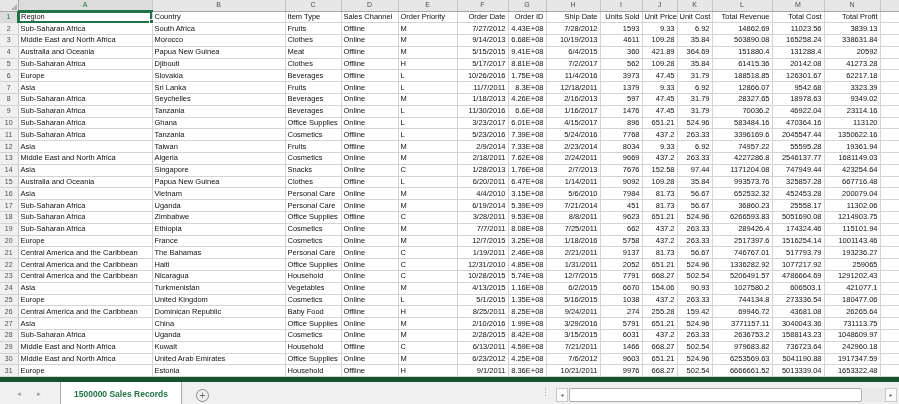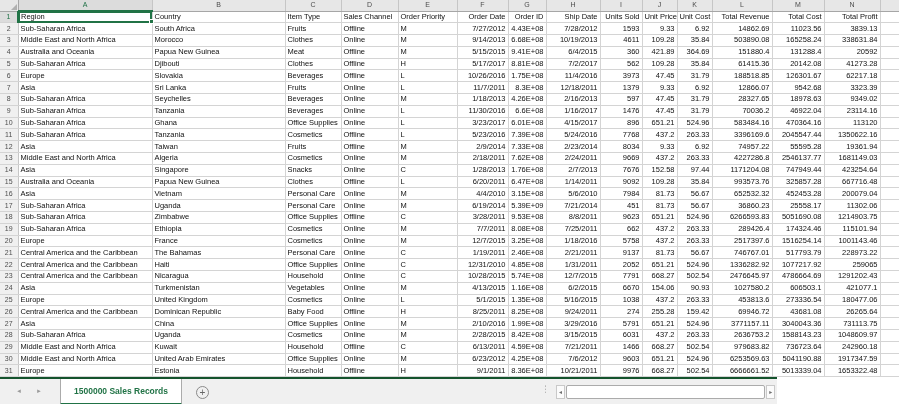--- a/index.html
+++ b/index.html
@@ -17,22 +17,22 @@
   .tri{position:absolute;right:1px;bottom:1px;width:0;height:0;
        border-left:6px solid transparent;border-bottom:6px solid #b0b0b0;}
   .rh{background:#f0f0f0;color:#4d4d4d;text-align:center;font-size:7px;border-right:1px solid #c6c6c6;}
   .selr{background:#dcdcdc;color:#1e7145;border-right:2px solid #217346;}
   .num{text-align:right;}
   .txt{text-align:left;}
   .active-cell{outline:2px solid #217346;outline-offset:-2px;position:relative;overflow:visible;margin-top:20px;}
   .active-cell::after{content:"";position:absolute;right:-2px;bottom:-2px;width:3px;height:3px;
        background:#217346;border:1px solid #fff;}
   
-  .tabbar{position:absolute;left:0;bottom:0;width:777px;height:27px;background:#f0f0f0;
-          border-top:2px solid #14532d;box-sizing:border-box;}
+  .tabbar{position:absolute;left:0;bottom:0;width:899px;height:27px;background:#f0f0f0;
+          border-top:5px solid #14532d;box-sizing:border-box;}
   .navprev{position:absolute;left:16px;top:9px;font-size:6px;color:#9a9a9a;}
   .navnext{position:absolute;left:36px;top:9px;font-size:6px;color:#9a9a9a;}
   .sheettab{position:absolute;left:60px;top:0;height:26px;background:#fff;
             border-left:1px solid #ababab;border-right:1px solid #ababab;border-bottom:2px solid #217346;
             box-sizing:border-box;display:flex;align-items:center;padding:0 13px;
             font-size:8.5px;font-weight:bold;color:#217346;}
   .addbtn{position:absolute;left:196px;top:7px;width:13px;height:13px;border:1px solid #8a8a8a;
           border-radius:50%;color:#666;font-size:10px;line-height:11px;text-align:center;box-sizing:border-box;}
   .tabdivider{position:absolute;left:541px;top:5px;color:#a0a0a0;font-size:9px;}
   .hscroll{position:absolute;left:556px;right:2px;top:6px;height:14px;display:flex;align-items:stretch;}
@@ -455,21 +455,21 @@
             <td class="txt">Online</td>
             <td class="txt">C</td>
             <td class="num">1/19/2011</td>
             <td class="num">2.46E+08</td>
             <td class="num">2/21/2011</td>
             <td class="num">9137</td>
             <td class="num">81.73</td>
             <td class="num">56.67</td>
             <td class="num">746767.01</td>
             <td class="num">517793.79</td>
-            <td class="num">228973.22</td>
+            <td class="num">193236.27</td>
             <td class="txt"></td>
           </tr>
           <tr>
             <td class="rh">22</td>
             <td class="txt">Central America and the Caribbean</td>
             <td class="txt">Haiti</td>
             <td class="txt">Office Supplies</td>
             <td class="txt">Online</td>
             <td class="txt">C</td>
             <td class="num">12/31/2010</td>
@@ -489,21 +489,21 @@
             <td class="txt">Nicaragua</td>
             <td class="txt">Household</td>
             <td class="txt">Online</td>
             <td class="txt">C</td>
             <td class="num">10/28/2015</td>
             <td class="num">5.74E+08</td>
             <td class="num">12/7/2015</td>
             <td class="num">7791</td>
             <td class="num">668.27</td>
             <td class="num">502.54</td>
-            <td class="num">2476645.97</td>
+            <td class="num">5206491.57</td>
             <td class="num">4786664.69</td>
             <td class="num">1291202.43</td>
             <td class="txt"></td>
           </tr>
           <tr>
             <td class="rh">24</td>
             <td class="txt">Asia</td>
             <td class="txt">Turkmenistan</td>
             <td class="txt">Vegetables</td>
             <td class="txt">Online</td>
@@ -525,21 +525,21 @@
             <td class="txt">United Kingdom</td>
             <td class="txt">Cosmetics</td>
             <td class="txt">Online</td>
             <td class="txt">L</td>
             <td class="num">5/1/2015</td>
             <td class="num">1.35E+08</td>
             <td class="num">5/16/2015</td>
             <td class="num">1038</td>
             <td class="num">437.2</td>
             <td class="num">263.33</td>
-            <td class="num">453813.6</td>
+            <td class="num">744134.8</td>
             <td class="num">273336.54</td>
             <td class="num">180477.06</td>
             <td class="txt"></td>
           </tr>
           <tr>
             <td class="rh">26</td>
             <td class="txt">Central America and the Caribbean</td>
             <td class="txt">Dominican Republic</td>
             <td class="txt">Baby Food</td>
             <td class="txt">Offline</td>

